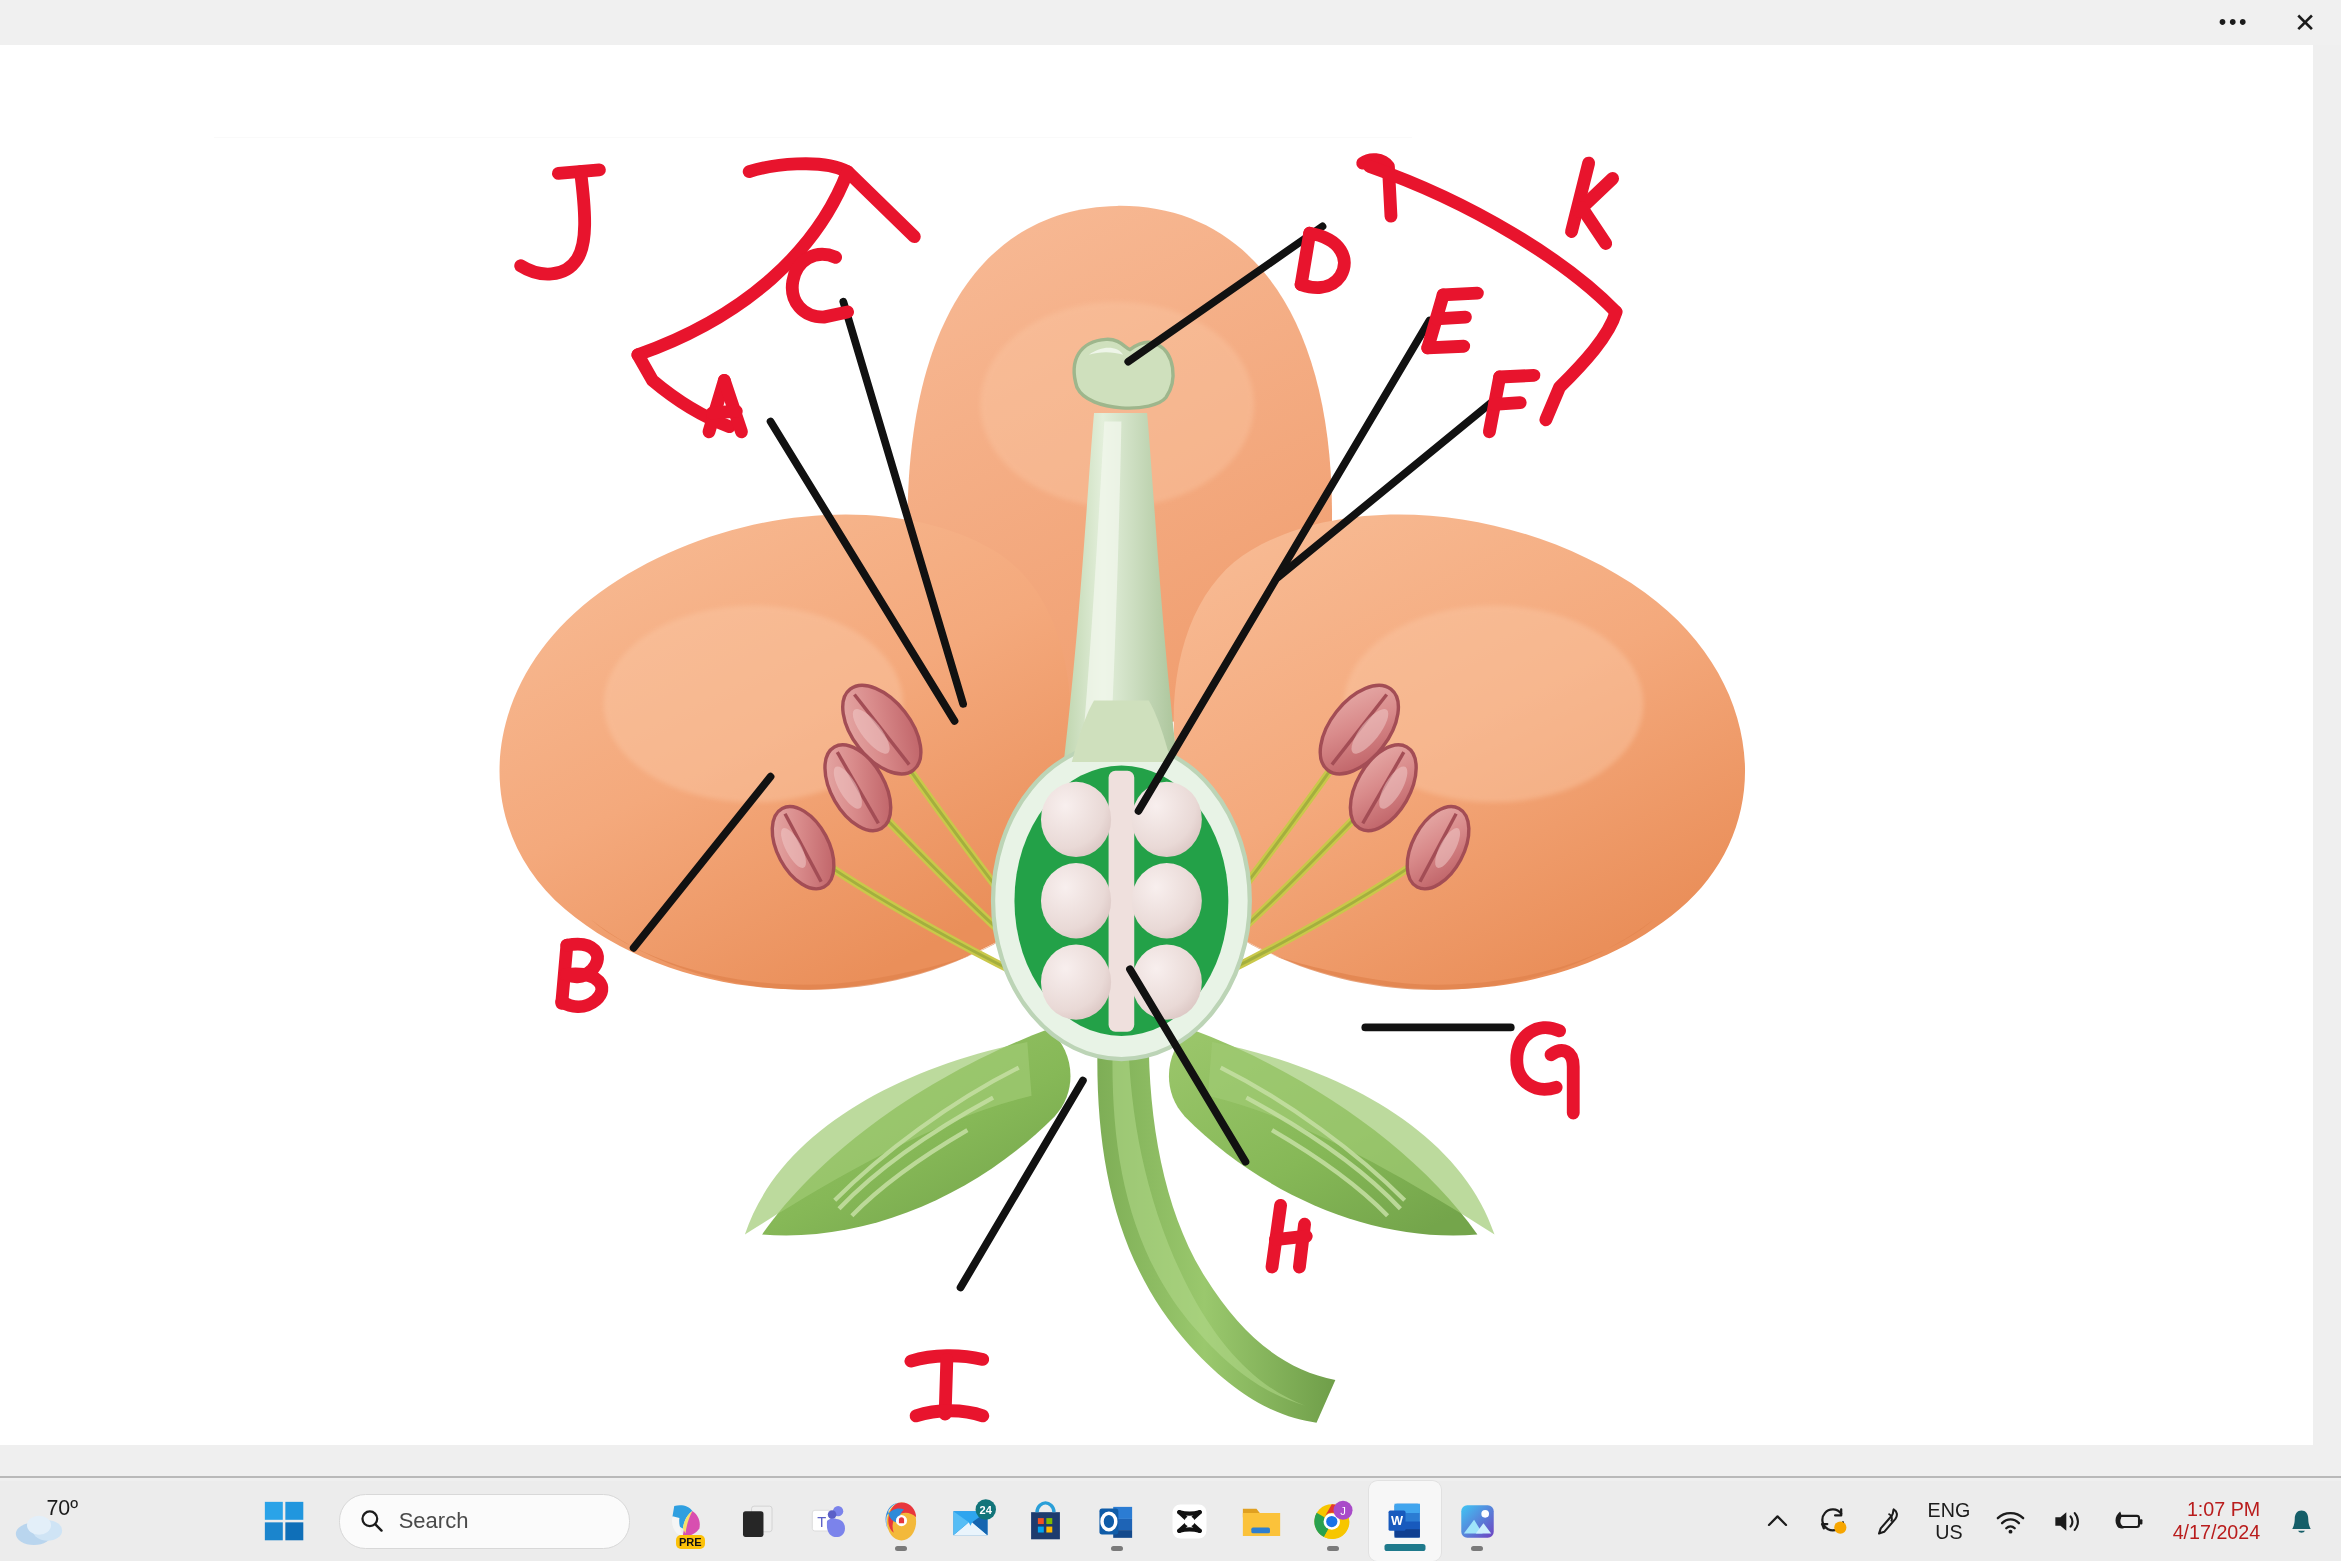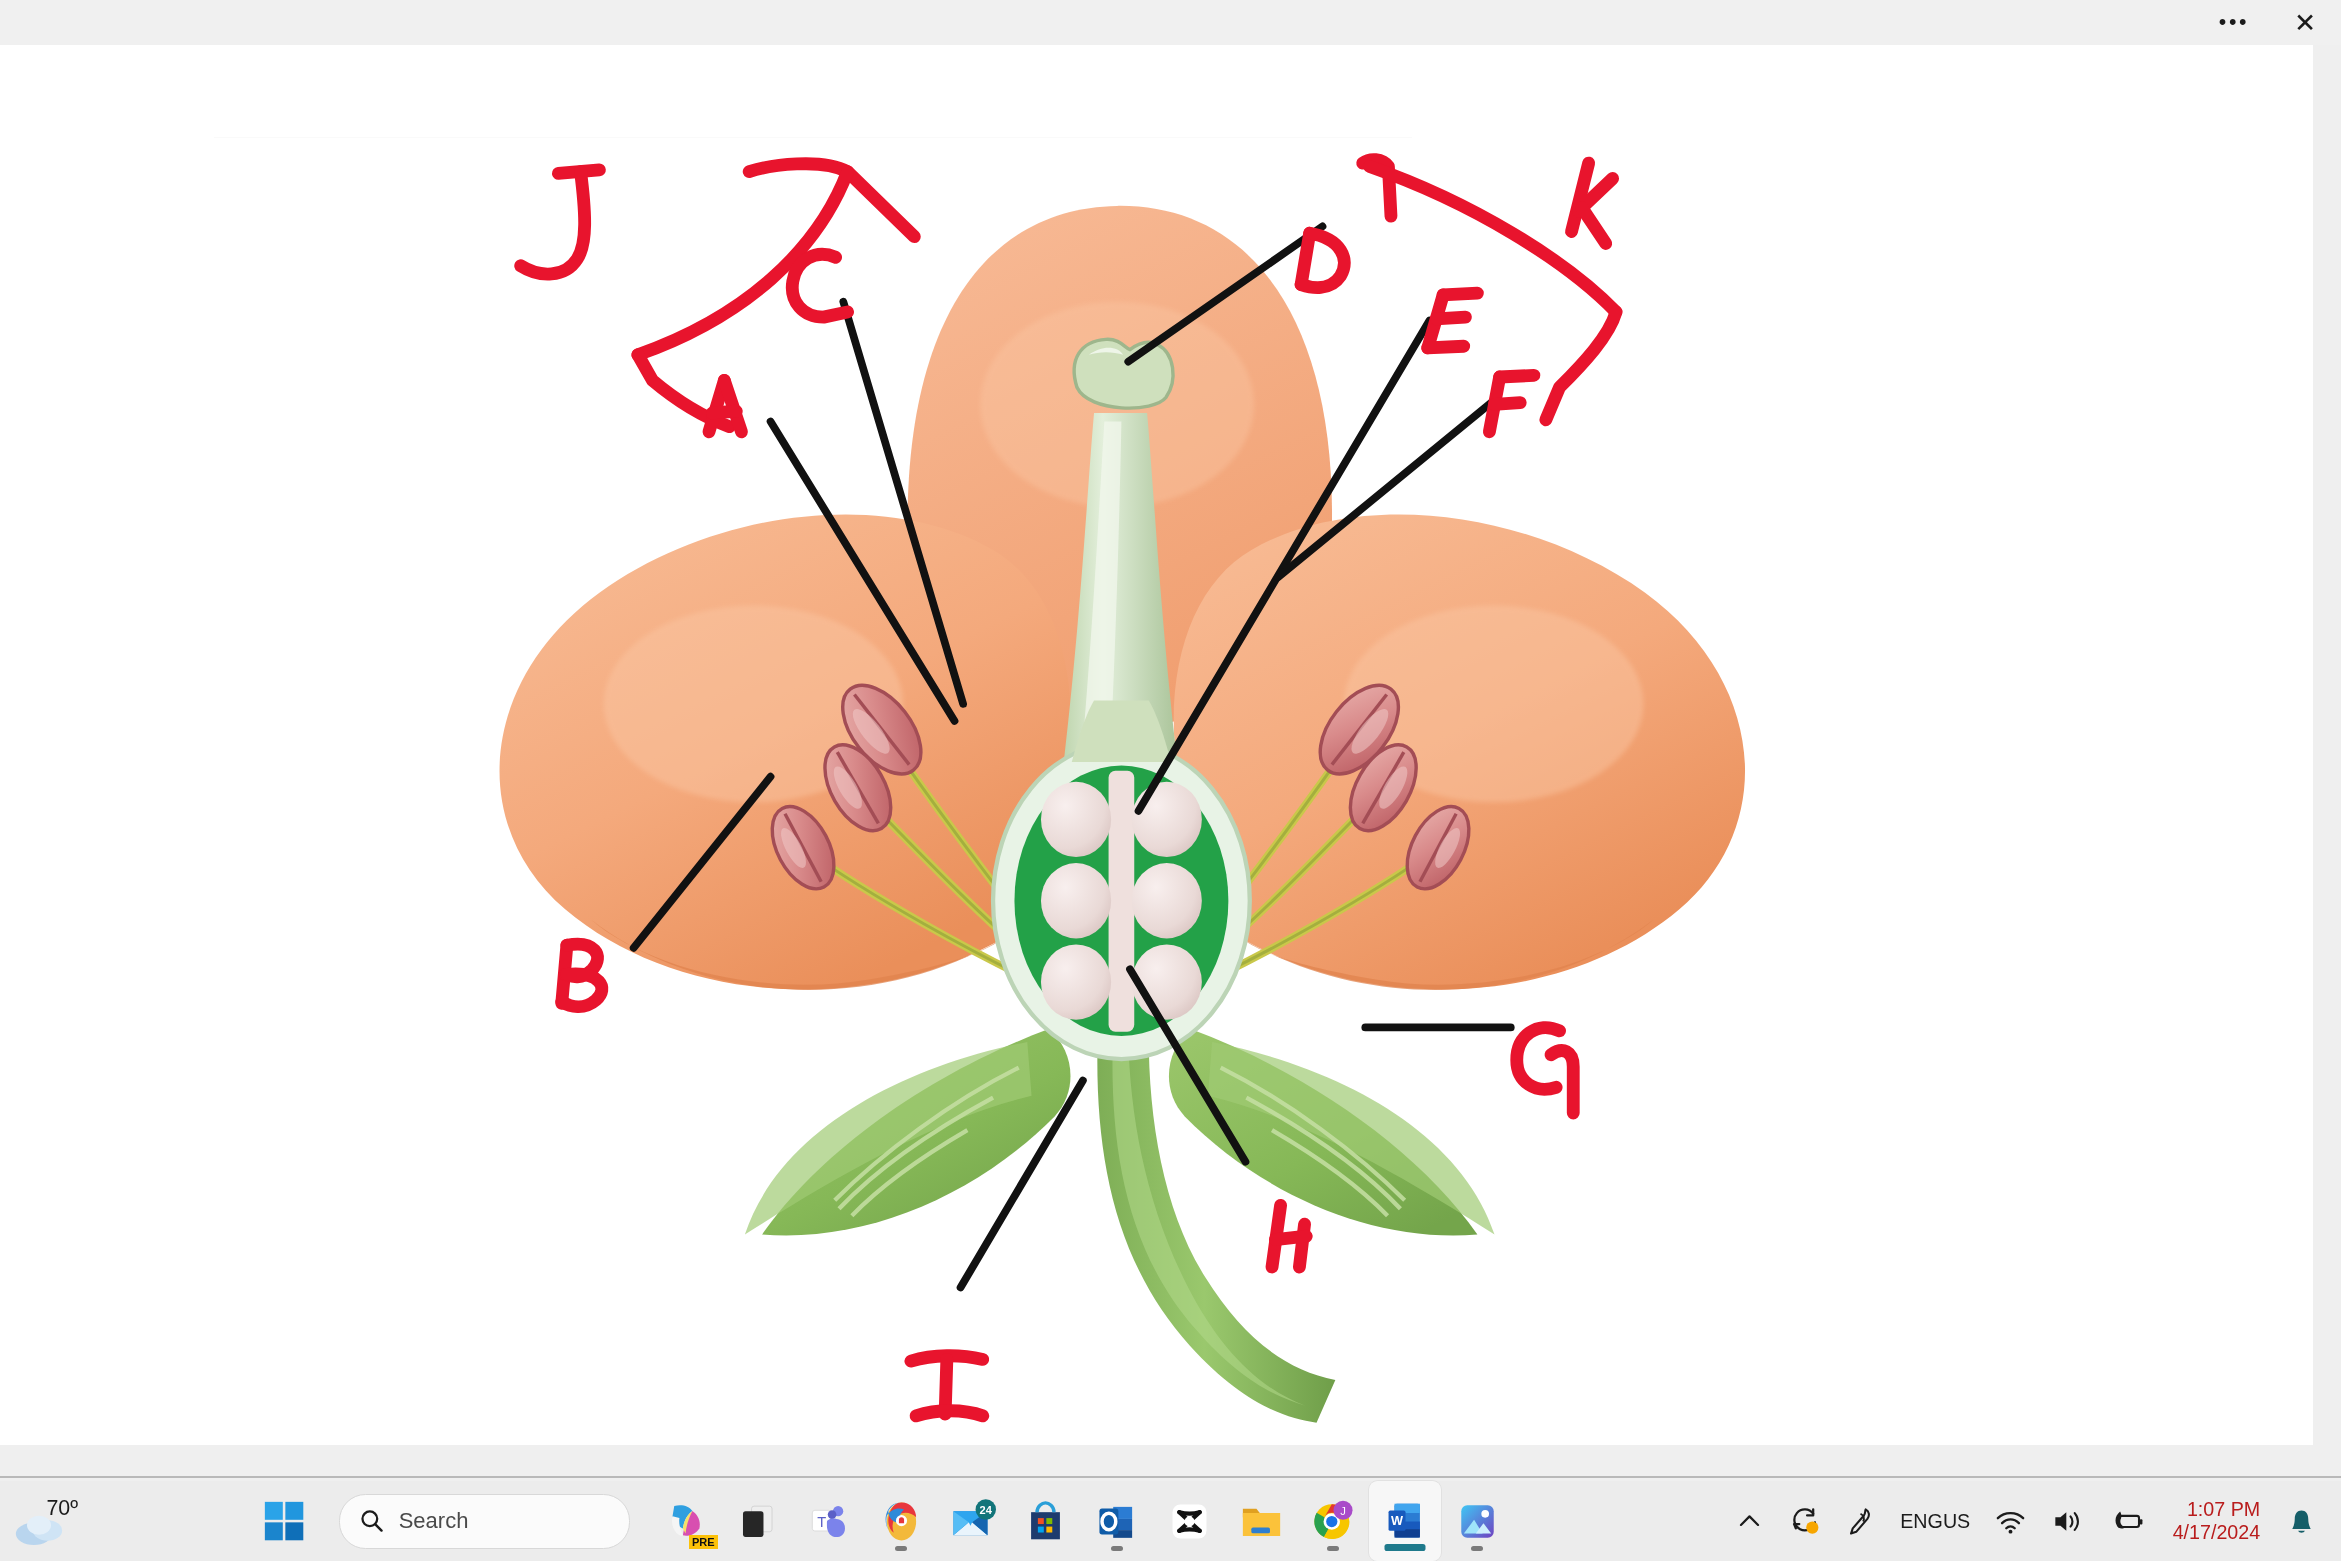--- a/index.html
+++ b/index.html
@@ -109,21 +109,21 @@
   #search-placeholder { font-size: 22px; color: #4a4a4a; }
 
   #tray {
     position: absolute; right: 15.4px; top: 0; height: 80px;
     display: flex; align-items: center; gap: 0;
   }
   .tray-item {
     height: 80px; display: flex; align-items: center; justify-content: center;
     padding: 0 12px;
   }
-  #lang-indicator { flex-direction: row; line-height: 1.12; font-size: 19.7px; color: #1b1b1b; }
+  #lang-indicator { flex-direction: column; line-height: 1.12; font-size: 19.7px; color: #1b1b1b; }
   #clock { flex-direction: column; align-items: flex-end; line-height: 1.18;
            font-size: 19.7px; color: #b91c1c; padding: 0 15.4px; }
 </style>
 </head>
 <body>
 
 <div id="app-window">
 
   <div id="titlebar">
     <div class="tb-btn" id="more-button">•••</div>
@@ -431,22 +431,22 @@
         <span id="search-placeholder">Search</span>
       </div>
 
       <div class="tb-icon">
         <svg width="45" height="45" viewBox="0 0 52 52">
           <path d="M13 8 C22 6 30 8 34 14 C28 18 24 26 23 34 C19 32 13 28 11 20 Z" fill="#2f9fe0"></path>
           <path d="M34 14 C40 18 44 26 42 34 C38 40 30 44 23 42 C24 34 28 20 34 14 Z" fill="#d84fb0"></path>
           <path d="M23 34 C24 26 28 18 34 14 C30 22 27 30 26 40 Z" fill="#f6e06a"></path>
           <path d="M11 20 C9 28 12 38 19 42 C23 43 23 42 23 42 C20 36 18 28 19 22 Z" fill="#f5f5f5"></path>
         </svg>
-        <span style="position:absolute;bottom:12px;right:3px;background:#fcc109;color:#111;
-                     font-size:11px;font-weight:bold;padding:0.9px 3.4px;border-radius:0;">PRE</span>
+        <span style="position:absolute;bottom:12px;right:16px;background:#fcc109;color:#111;
+                     font-size:11px;font-weight:bold;padding:0.9px 3.4px;border-radius:5px;">PRE</span>
       </div>
 
       <div class="tb-icon">
         <svg width="41" height="41" viewBox="0 0 48 48">
           <rect x="17" y="6" width="24" height="30" rx="3" fill="#eeeeee" stroke="#cfcfcf"></rect>
           <rect x="7" y="12" width="24" height="30" rx="3" fill="#262626"></rect>
         </svg>
       </div>
 
       <div class="tb-icon">

